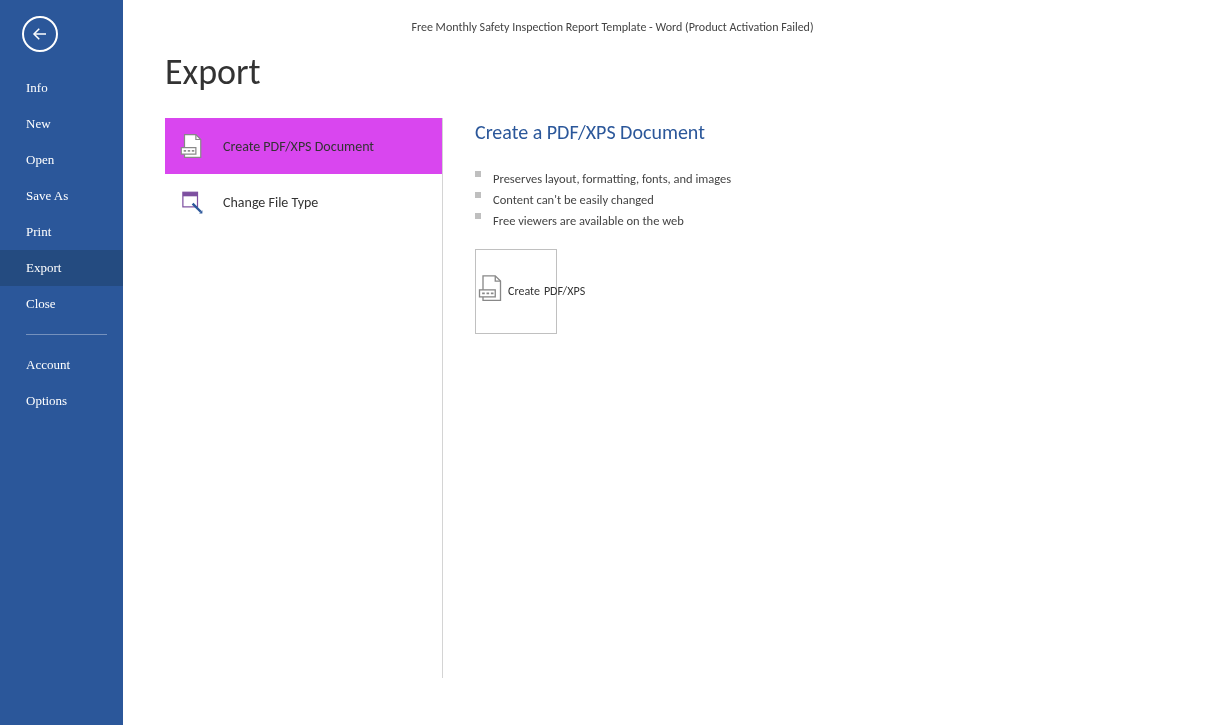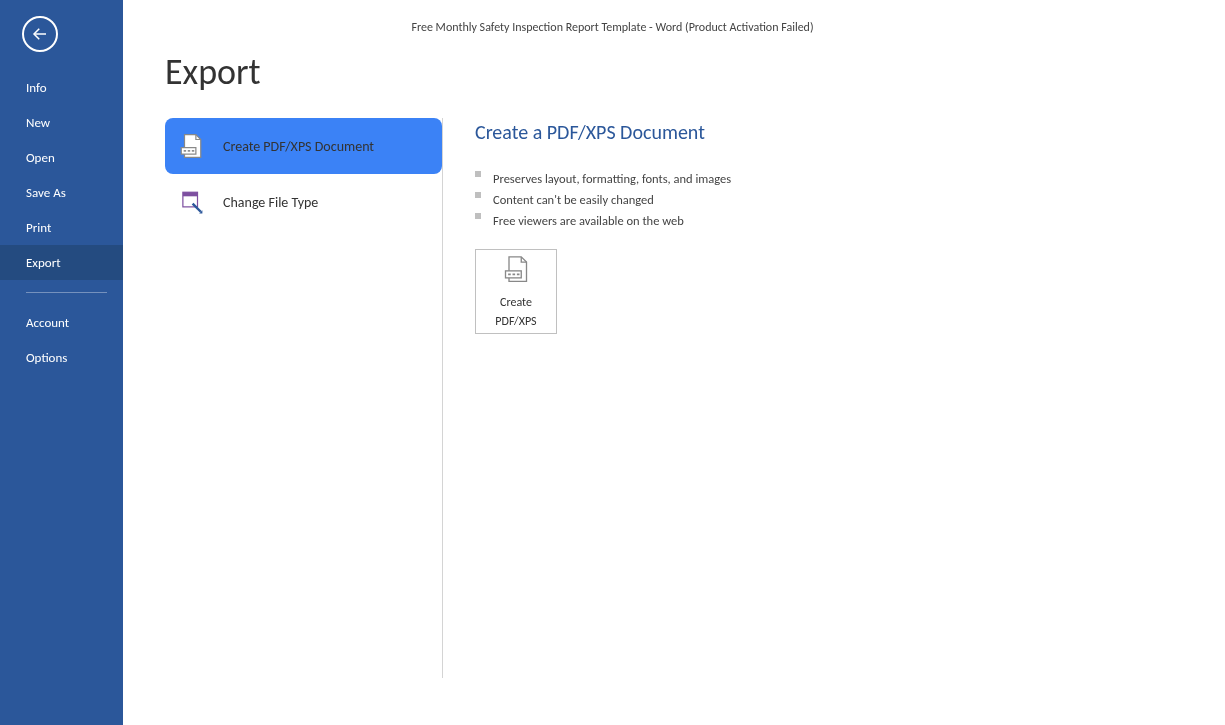--- a/index.html
+++ b/index.html
@@ -16,20 +16,21 @@
   }
 
   .sidebar {
     position: absolute;
     top: 0; left: 0;
     width: 123px;
     height: 725px;
     background: #2b579a;
     color: #fff;
     font-size: 13px;
+    font-family: Liberation Serif, serif;
   }
   .back-btn {
     width: 36px; height: 36px;
     border: 2px solid #fff;
     border-radius: 50%;
     margin: 16px 0 18px 22px;
     display: flex; align-items: center; justify-content: center;
     cursor: pointer;
   }
   .nav-item {
@@ -65,21 +66,21 @@
   }
   .option-item {
     display: flex;
     align-items: center;
     gap: 18px;
     padding: 14px 14px 14px 12px;
     cursor: pointer;
     font-size: 14px;
     color: #333;
   }
-  .option-item.selected { background: #3b82f6; border-radius: 8px; }
+  .option-item.selected { background: #d946ef; }
   .option-icon { width: 28px; height: 28px; display:flex; align-items:center; justify-content:center; }
 
   .detail {
     margin-left: 310px;
     padding-top: 2px;
   }
   .detail-title {
     color: #2b579a;
     font-size: 20px;
     font-weight: 400;
@@ -97,23 +98,22 @@
     width: 6px; height: 6px; background: #bfbfbf; display:inline-block;
   }
 
   .create-btn {
     margin-top: 18px;
     width: 82px;
     height: 85px;
     border: 1px solid #c0c0c0;
     background: #fff;
     display: flex;
-    flex-direction: column;
+    flex-direction: row;
     align-items: center;
-    justify-content: center;
     gap: 4px;
     cursor: pointer;
     font-size: 12px;
     color: #333;
     text-align: center;
     line-height: 1.25;
   }
   .create-btn .ic { margin-bottom: 2px; }
 </style>
 </head>
@@ -129,20 +129,21 @@
       <line x1="20" y1="12" x2="5" y2="12"></line>
       <polyline points="11 5 4 12 11 19"></polyline>
     </svg>
   </div>
   <div class="nav-item"><span>Info</span></div>
   <div class="nav-item"><span>New</span></div>
   <div class="nav-item"><span>Open</span></div>
   <div class="nav-item"><span>Save As</span></div>
   <div class="nav-item"><span>Print</span></div>
   <div class="nav-item active"><span>Export</span></div>
+  <div class="nav-item"><span>Close</span></div>
   <div class="nav-sep"></div>
   <div class="nav-item"><span>Account</span></div>
   <div class="nav-item"><span>Options</span></div>
 </div>
 
 <div class="content">
   <div class="page-title">Export</div>
 
   <div class="export-options">
     <div class="option-item selected">

